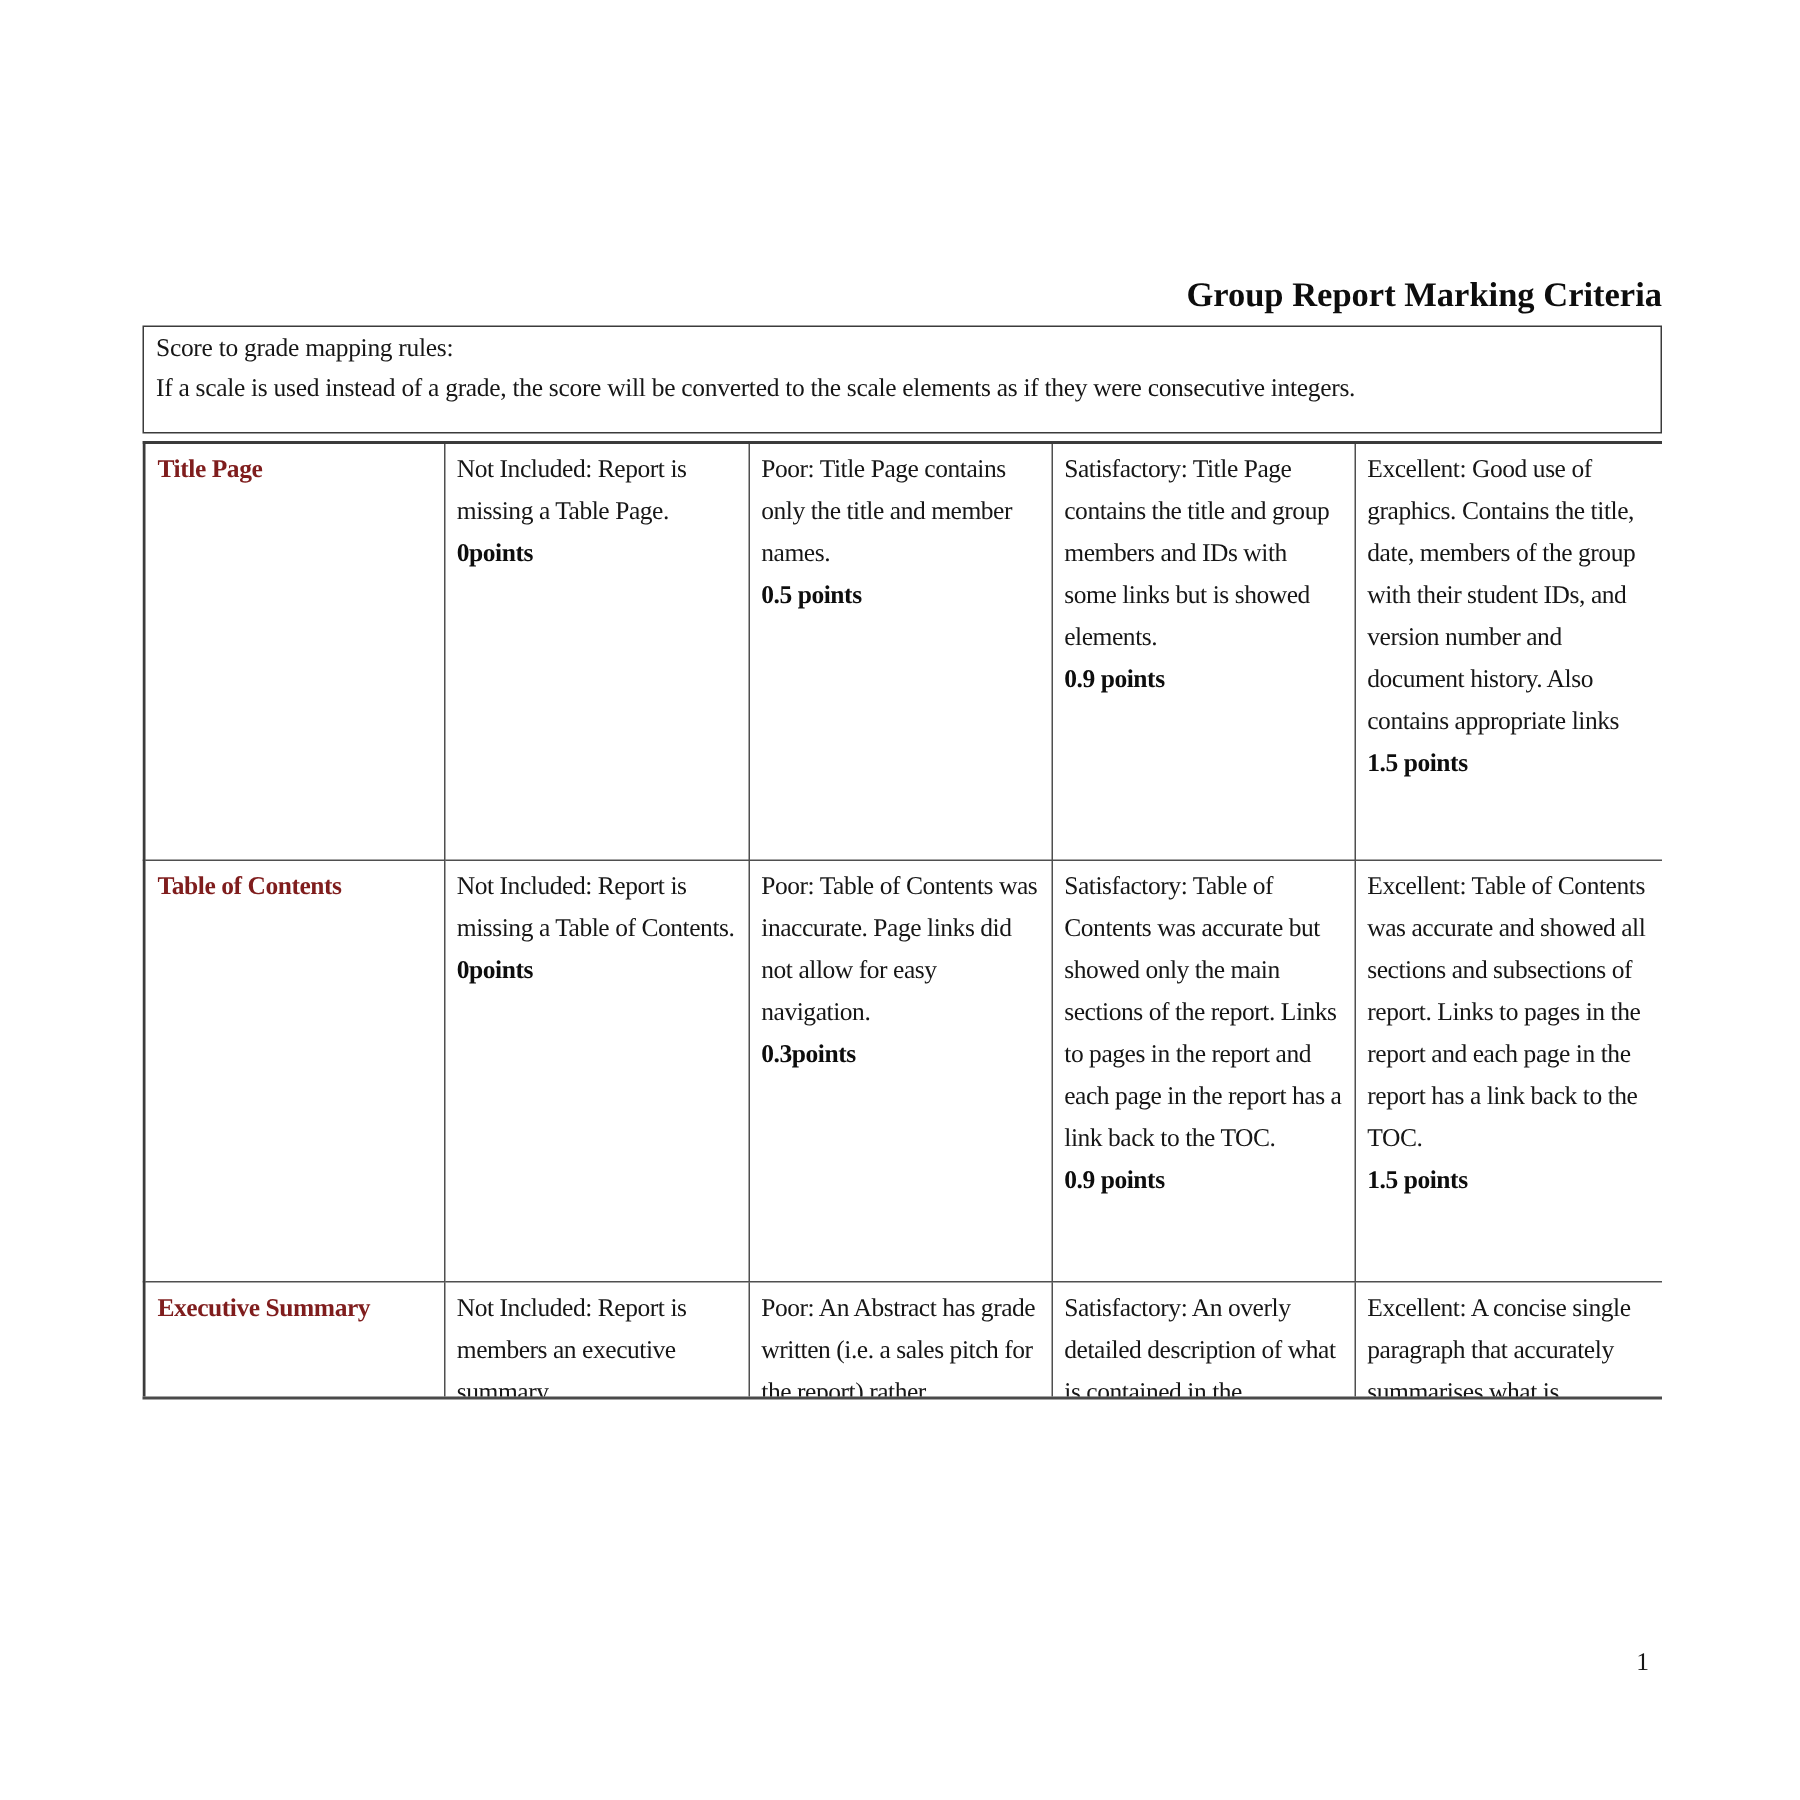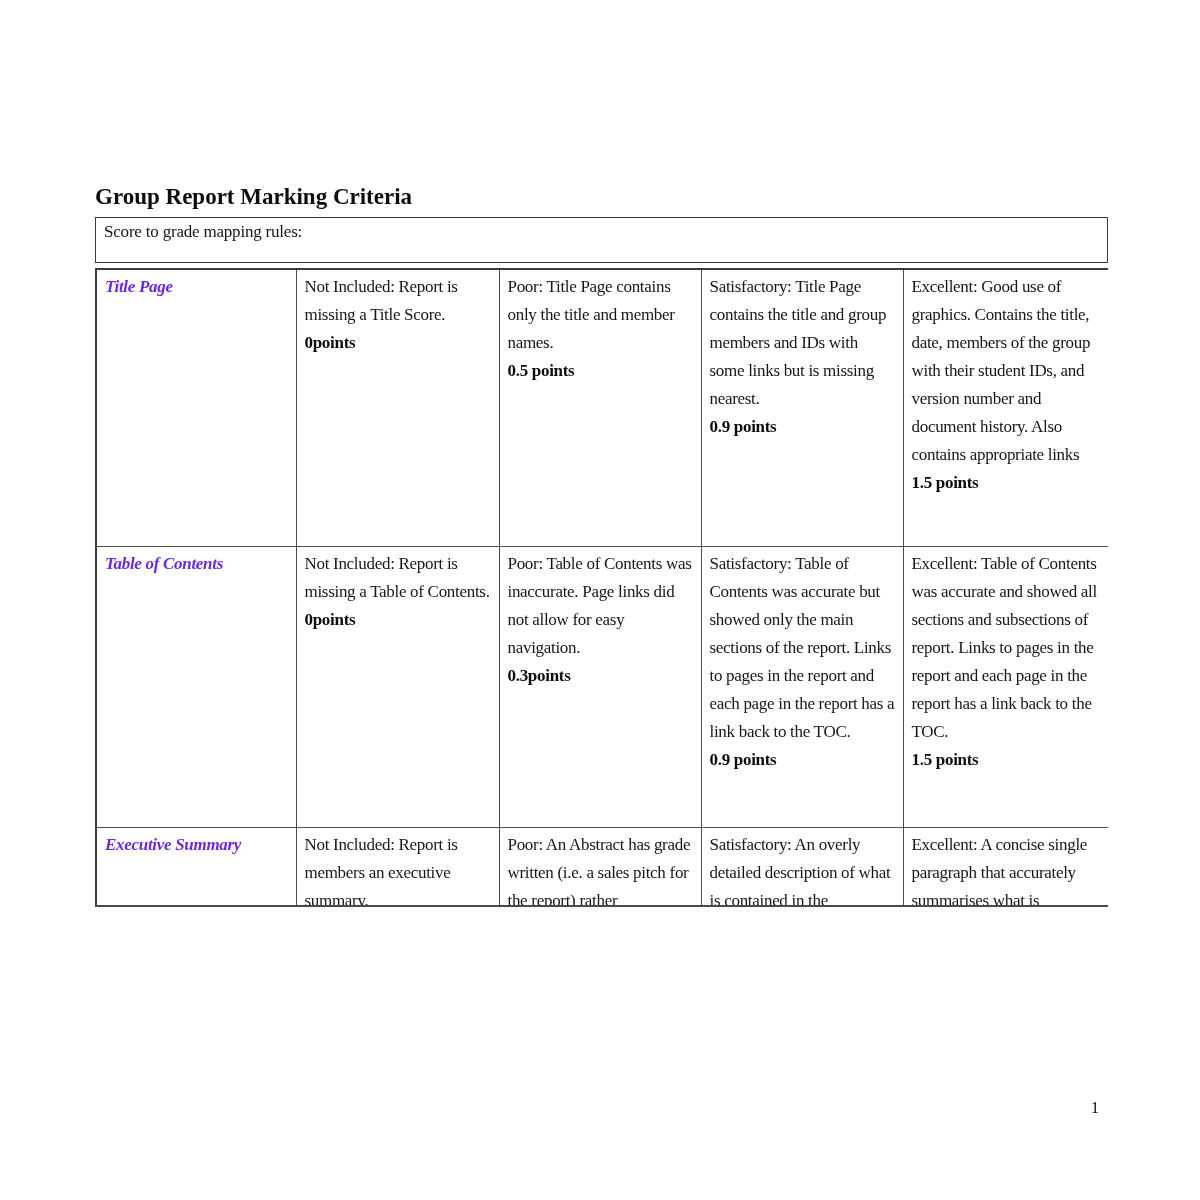--- a/index.html
+++ b/index.html
@@ -10,21 +10,21 @@
     font-family: "Liberation Serif", "DejaVu Serif", serif;
     color: #161616;
     overflow: hidden;
   }
   .content {
     position: absolute;
     left: 95px; top: 184px;
     width: 1013px;
   }
   .doc-title {
-    text-align: left;
+    text-align: right;
     font-size: 23px;
     font-weight: bold;
     letter-spacing: 0px;
     margin-bottom: 7px;
     color: #0d0d0d;
   }
   .intro-box {
     border: 1px solid #3b3b3b;
     padding: 1px 8px 16px 8px;
     font-size: 17px;
@@ -47,22 +47,21 @@
     vertical-align: top;
     padding: 3px 8px 2px 8px;
     font-size: 17px;
     line-height: 28px;
     letter-spacing: -0.3px;
   }
   table.rubric { border: 2px solid #3b3b3b; }
   td.criterion {
     font-weight: bold;
     letter-spacing: -0.2px;
-    color: #6d28d9;
-    font-style: italic;
+    color: #7f1d1d;
   }
   .points {
     font-weight: bold;
     color: #0d0d0d;
   }
   tr.row-0 td { height: 278px; }
   tr.row-1 td { height: 281px; }
   tr.row-2 td { height: 120px; }
   .page-number {
     position: absolute;
@@ -74,45 +73,46 @@
 </style>
 </head>
 <body>
 
 <div class="content">
   <div class="doc-title">Group Report Marking Criteria</div>
 
   <div class="intro-box">
 
   <div>Score to grade mapping rules:</div>
+      <div>If a scale is used instead of a grade, the score will be converted to the scale elements as if they were consecutive integers.</div>
     </div>
 
   <div class="table-clip">
     <table class="rubric">
       <colgroup>
         <col style="width:200px">
         <col style="width:203px">
         <col style="width:202px">
         <col style="width:202px">
         <col style="width:206px">
       </colgroup>
       <tbody>
 
       <tr class="row-0">
             <td class="criterion">Title Page</td>
             <td>
-              <div>Not Included: Report is missing a Title Score.</div>
+              <div>Not Included: Report is missing a Table Page.</div>
               <div class="points">0points</div>
             </td>
             <td>
               <div>Poor: Title Page contains only the title and member names.</div>
               <div class="points">0.5 points</div>
             </td>
             <td>
-              <div>Satisfactory: Title Page contains the title and group members and IDs with some links but is missing nearest.</div>
+              <div>Satisfactory: Title Page contains the title and group members and IDs with some links but is showed elements.</div>
               <div class="points">0.9 points</div>
             </td>
             <td>
               <div>Excellent: Good use of graphics. Contains the title, date, members of the group with their student IDs, and version number and document history. Also contains appropriate links</div>
               <div class="points">1.5 points</div>
             </td>
           </tr>
           <tr class="row-1">
             <td class="criterion">Table of Contents</td>
             <td>

